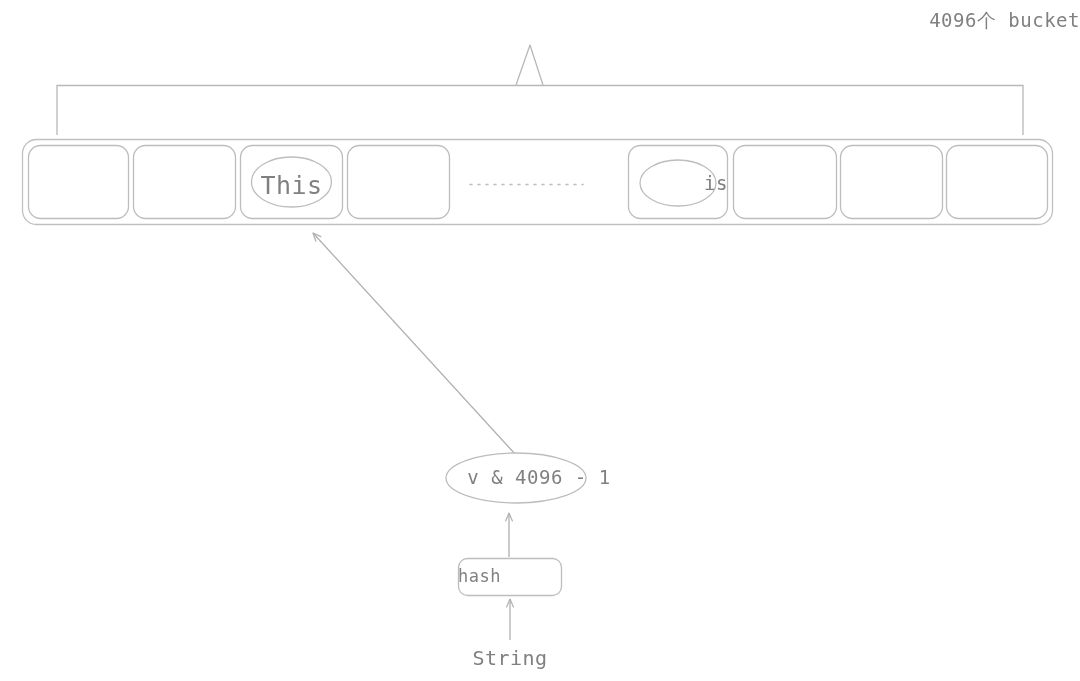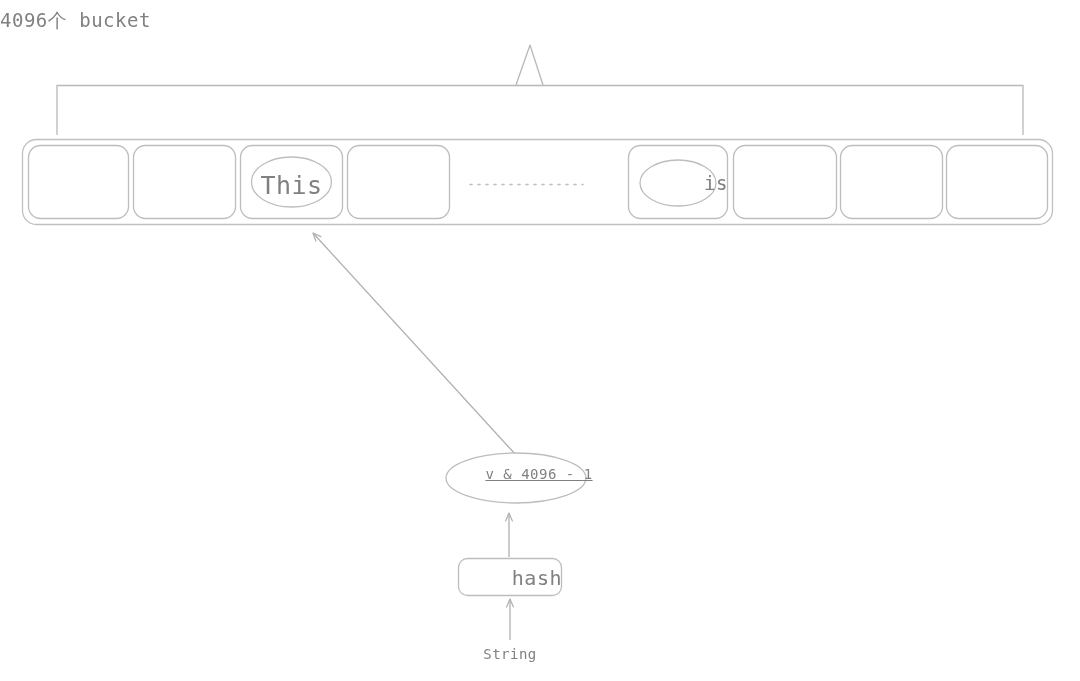--- a/index.html
+++ b/index.html
@@ -27,21 +27,21 @@
     white-space: pre;
     color: #808080;
     font-family: "DejaVu Sans Mono", "Liberation Mono", monospace;
     letter-spacing: 0.5px;
     user-select: none;
   }
   #title-label {
     left: 0;
     top: 8px;
     width: 1080px;
-    text-align: left;
+    text-align: right;
     font-size: 19px;
   }
   #cell-this-label {
     left: 240px;
     top: 171px;
     width: 103px;
     text-align: center;
     font-size: 25px;
   }
   #cell-is-label {
@@ -49,36 +49,35 @@
     top: 172px;
     width: 100px;
     text-align: right;
     font-size: 19px;
   }
   #hash-expr-label {
     left: 446px;
     top: 466px;
     width: 186px;
     text-align: center;
-    font-size: 14px;
-    text-decoration: underline;
+    font-size: 19px;
   }
   #hash-box-label {
     left: 458px;
     top: 566px;
     width: 104px;
-    text-align: right;
-    font-size: 20px;
+    text-align: left;
+    font-size: 17px;
   }
   #input-string-label {
     left: 440px;
     top: 646px;
     width: 140px;
     text-align: center;
-    font-size: 14px;
+    font-size: 20px;
   }
 </style>
 </head>
 <body>
 
 <svg id="canvas" viewBox="0 0 1080 681" xmlns="http://www.w3.org/2000/svg">
   <defs>
     <marker id="arrowhead" markerWidth="12" markerHeight="12" refX="9" refY="4" orient="auto" markerUnits="userSpaceOnUse">
       <path d="M1,0.6 L9,4 L1,7.4" fill="none" stroke="#b0b0b0" stroke-width="1.2" stroke-linecap="round" stroke-linejoin="round"></path>
     </marker>

